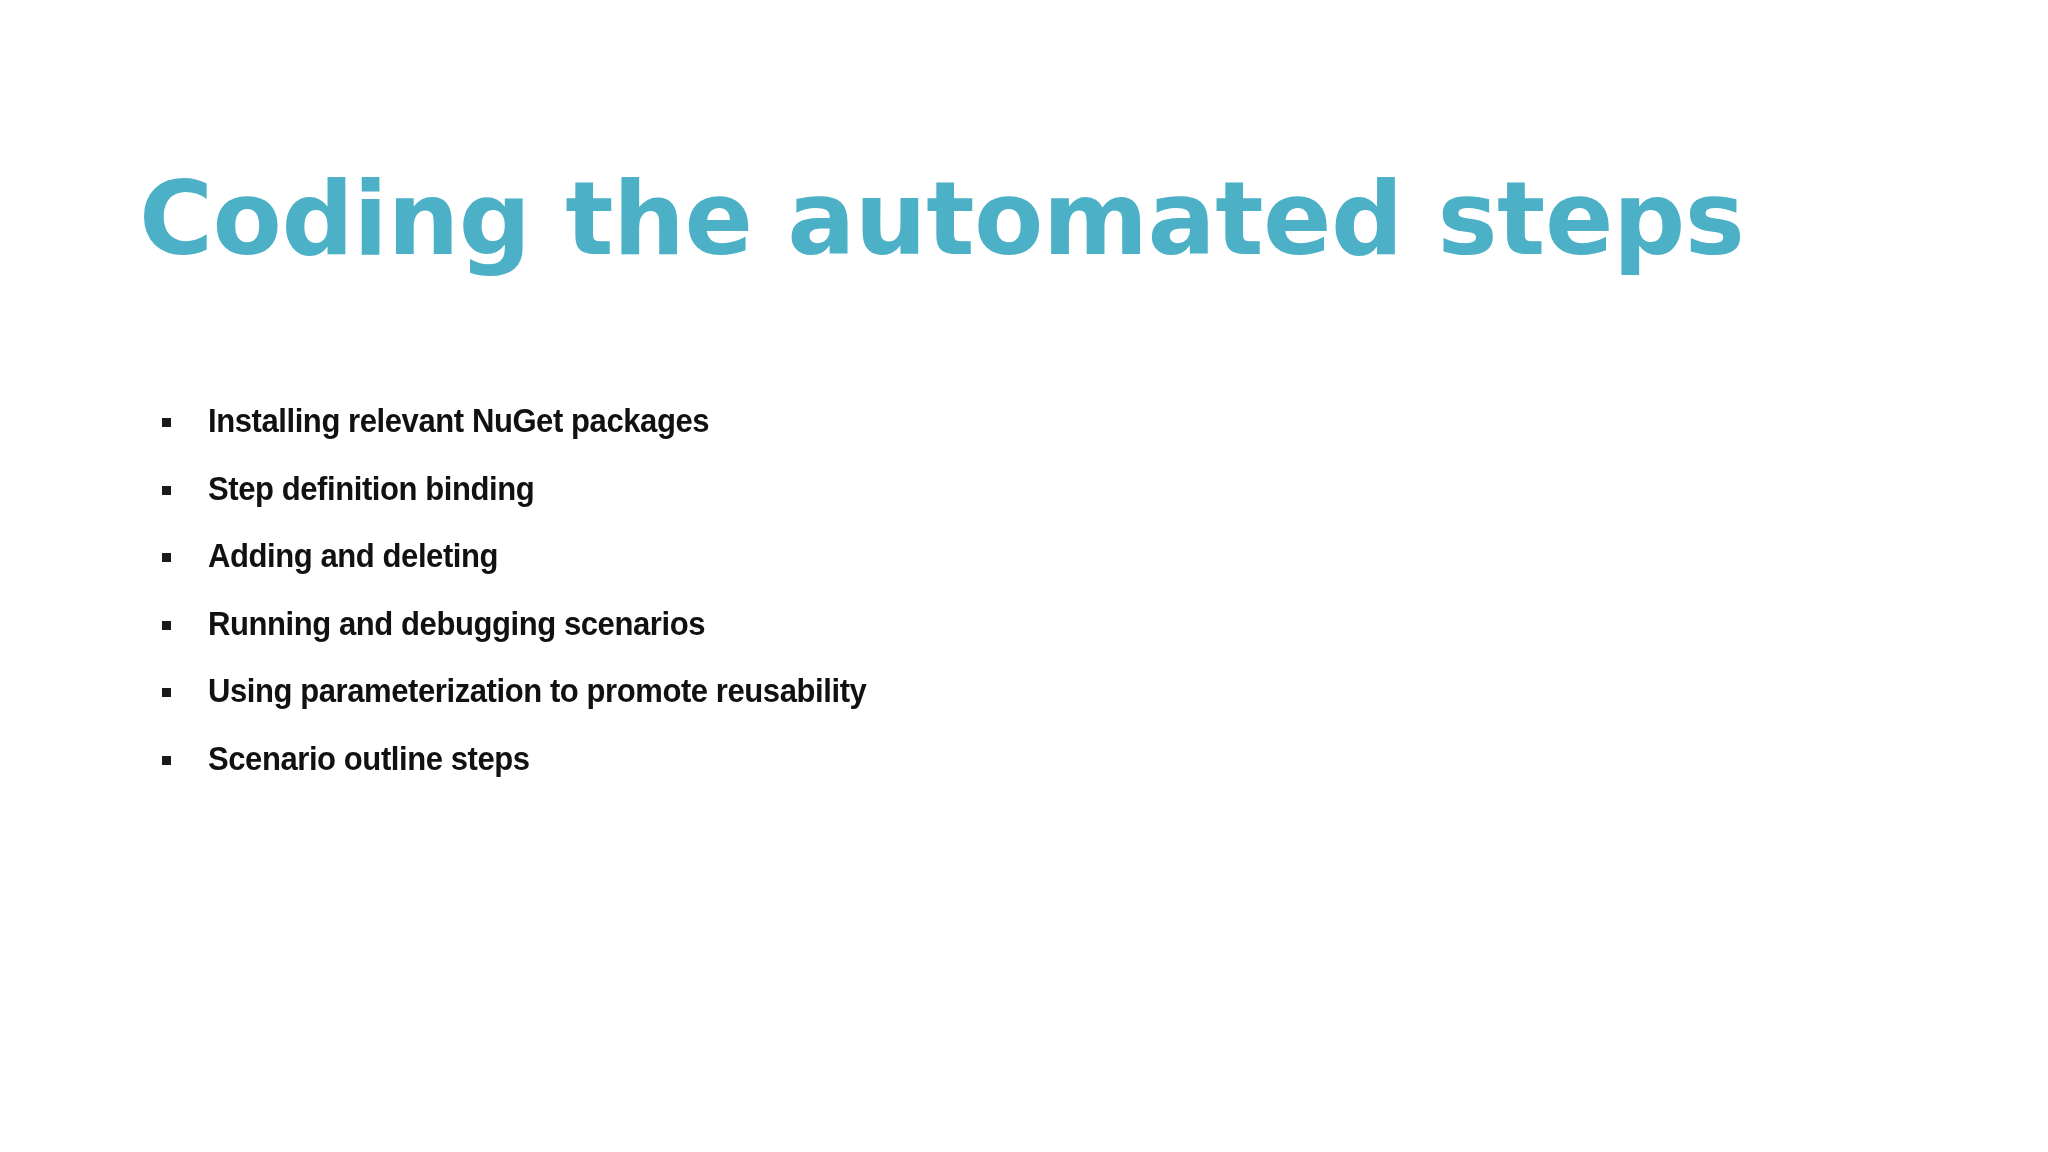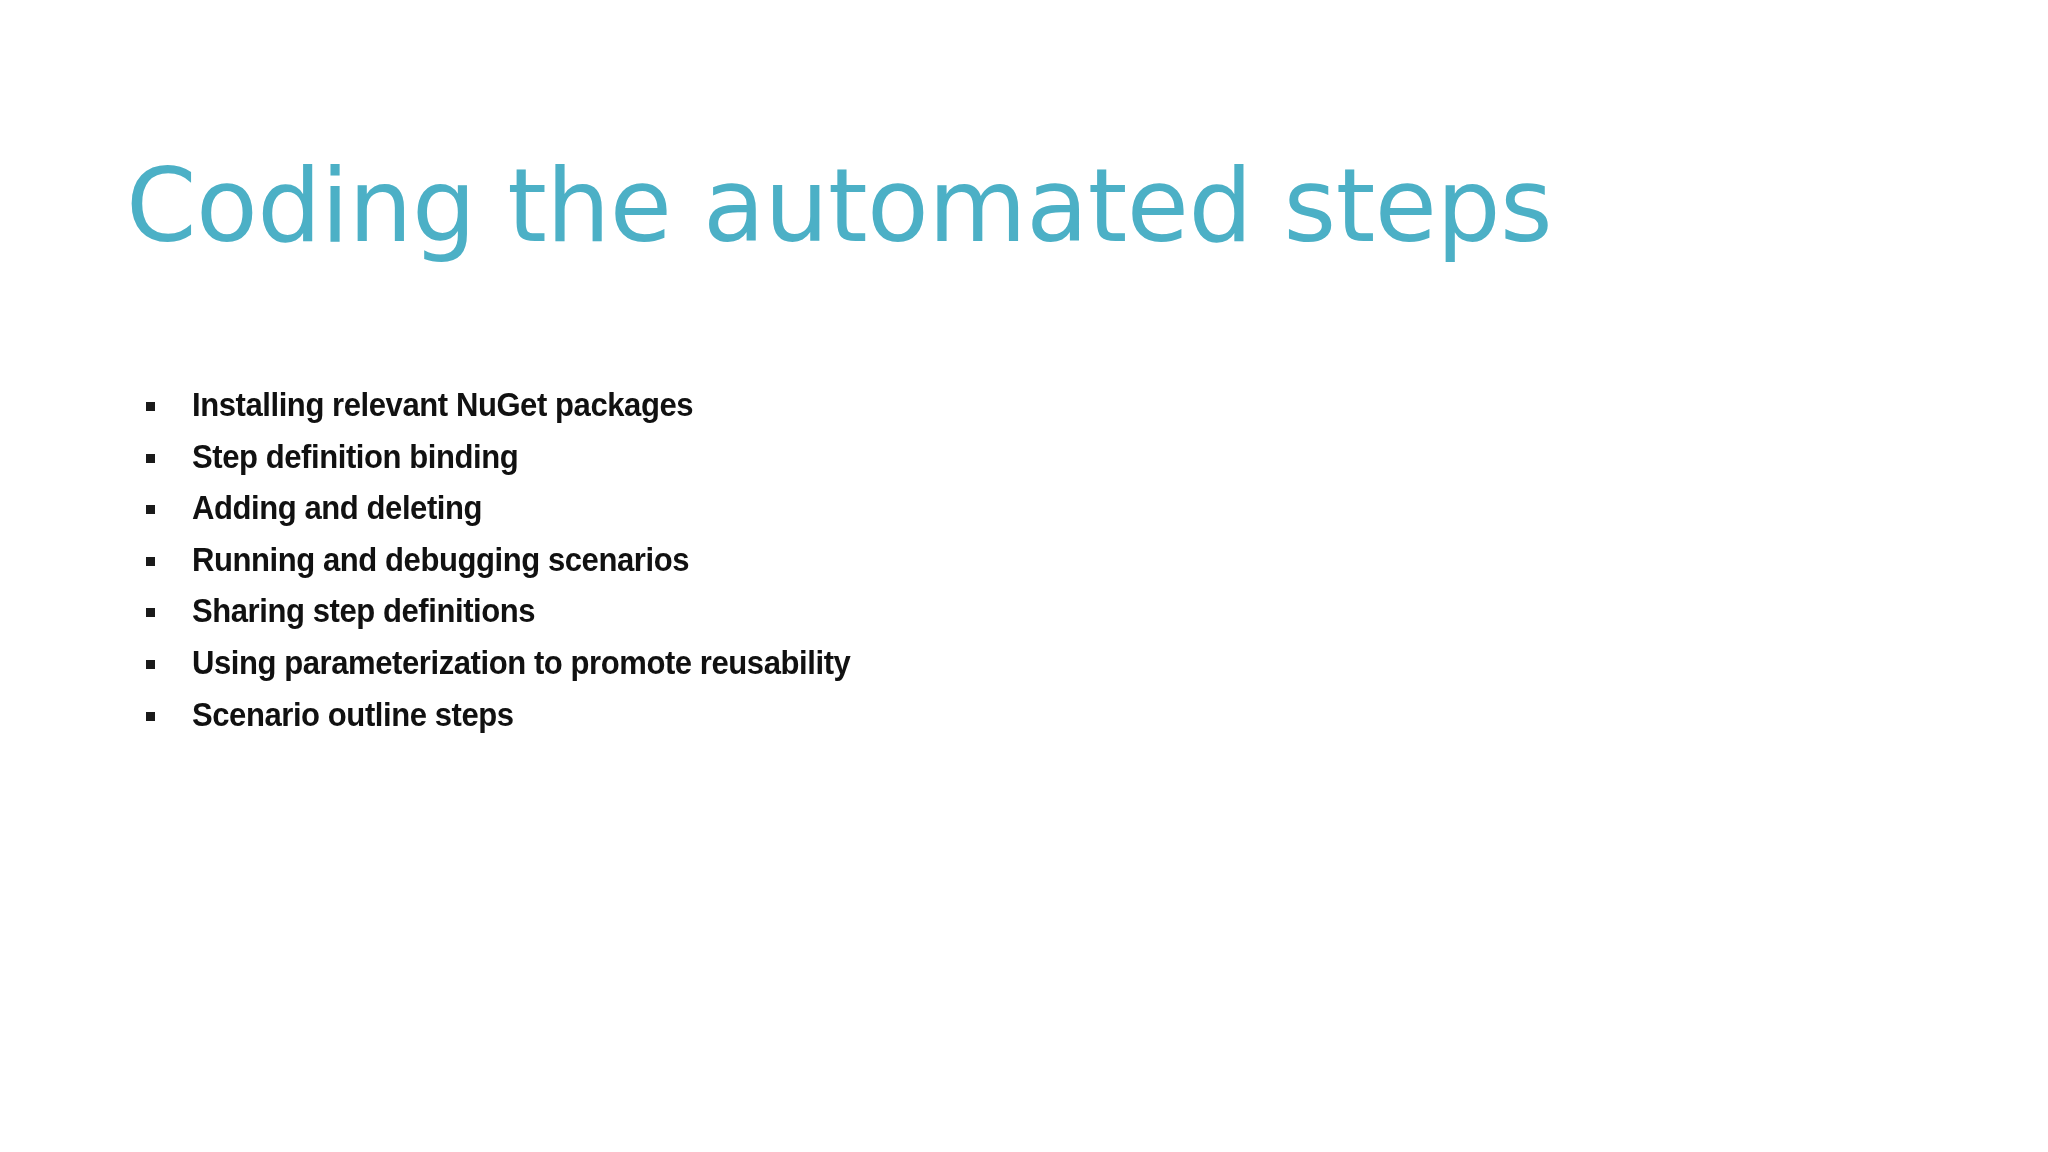--- a/index.html
+++ b/index.html
@@ -18,25 +18,25 @@
     font-family: "Liberation Sans", "DejaVu Sans", sans-serif;
     -webkit-font-smoothing: antialiased;
   }
 
   
   .slide-title {
     position: absolute;
     left: 122px;
     top: 152px;
     width: 1800px;
-    margin: 4px;
+    margin: 17px;
     padding: 0;
     font-family: "DejaVu Sans", "Liberation Sans", sans-serif;
     font-size: 101px;
-    font-weight: 400;
+    font-weight: 700;
     line-height: 1.0;
     letter-spacing: -0.5px;
     color: #4CB0C6;
     white-space: nowrap;
   }
 
   
   .bullet-list {
     position: absolute;
     left: 146px;
@@ -44,21 +44,21 @@
     width: 1700px;
     margin: 0;
     padding: 0;
     list-style: none;
   }
 
   .bullet-item {
     display: flex;
     align-items: flex-start;
     height: 51.6px;
-    margin: 0;
+    margin: 16px;
     padding: 0;
   }
 
   .bullet-marker {
     flex: 0 0 auto;
     width: 9px;
     height: 9px;
     margin-top: 14px;
     margin-right: 37px;
     background: #1a1a1a;
@@ -100,24 +100,20 @@
     <li class="bullet-item">
       <span class="bullet-marker"></span>
       <span class="bullet-text">Adding and deleting</span>
     </li>
 
     <li class="bullet-item">
       <span class="bullet-marker"></span>
       <span class="bullet-text">Running and debugging scenarios</span>
     </li>
 
-    <li class="bullet-item">
-      <span class="bullet-marker"></span>
-      <span class="bullet-text">Sharing step definitions</span>
-    </li>
 
     <li class="bullet-item">
       <span class="bullet-marker"></span>
       <span class="bullet-text">Using parameterization to promote reusability</span>
     </li>
 
 
     <li class="bullet-item">
       <span class="bullet-marker"></span>
       <span class="bullet-text">Scenario outline steps</span>

